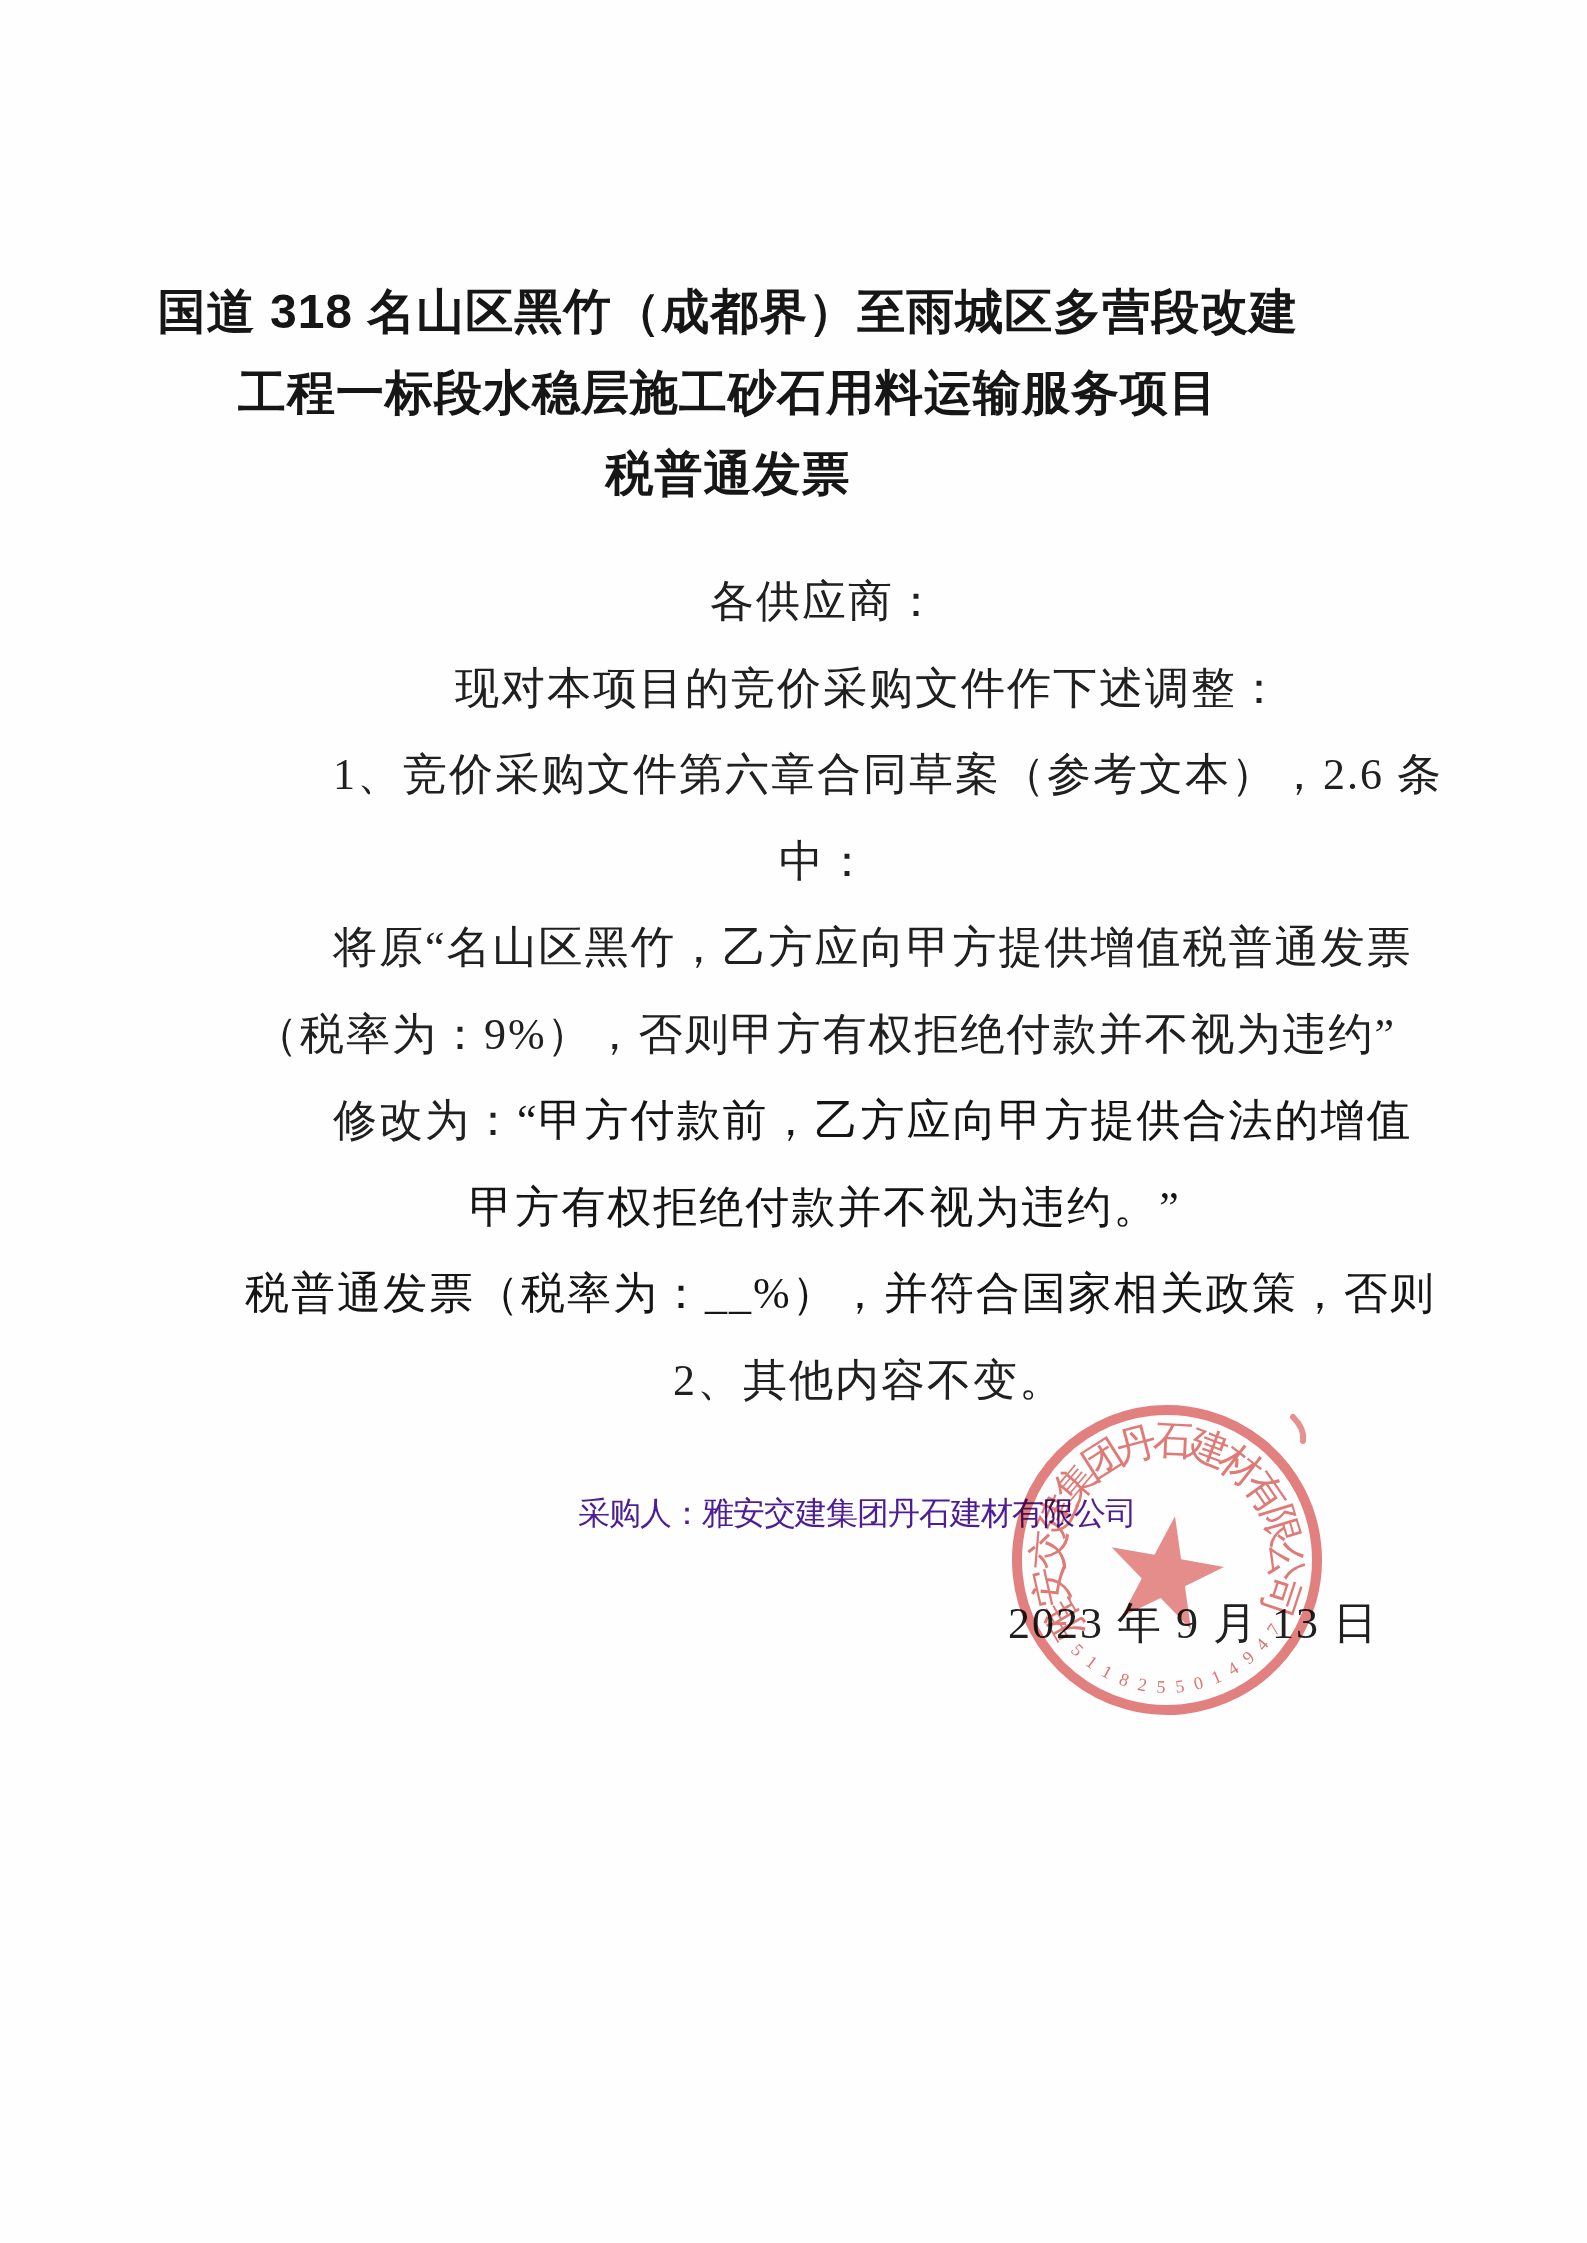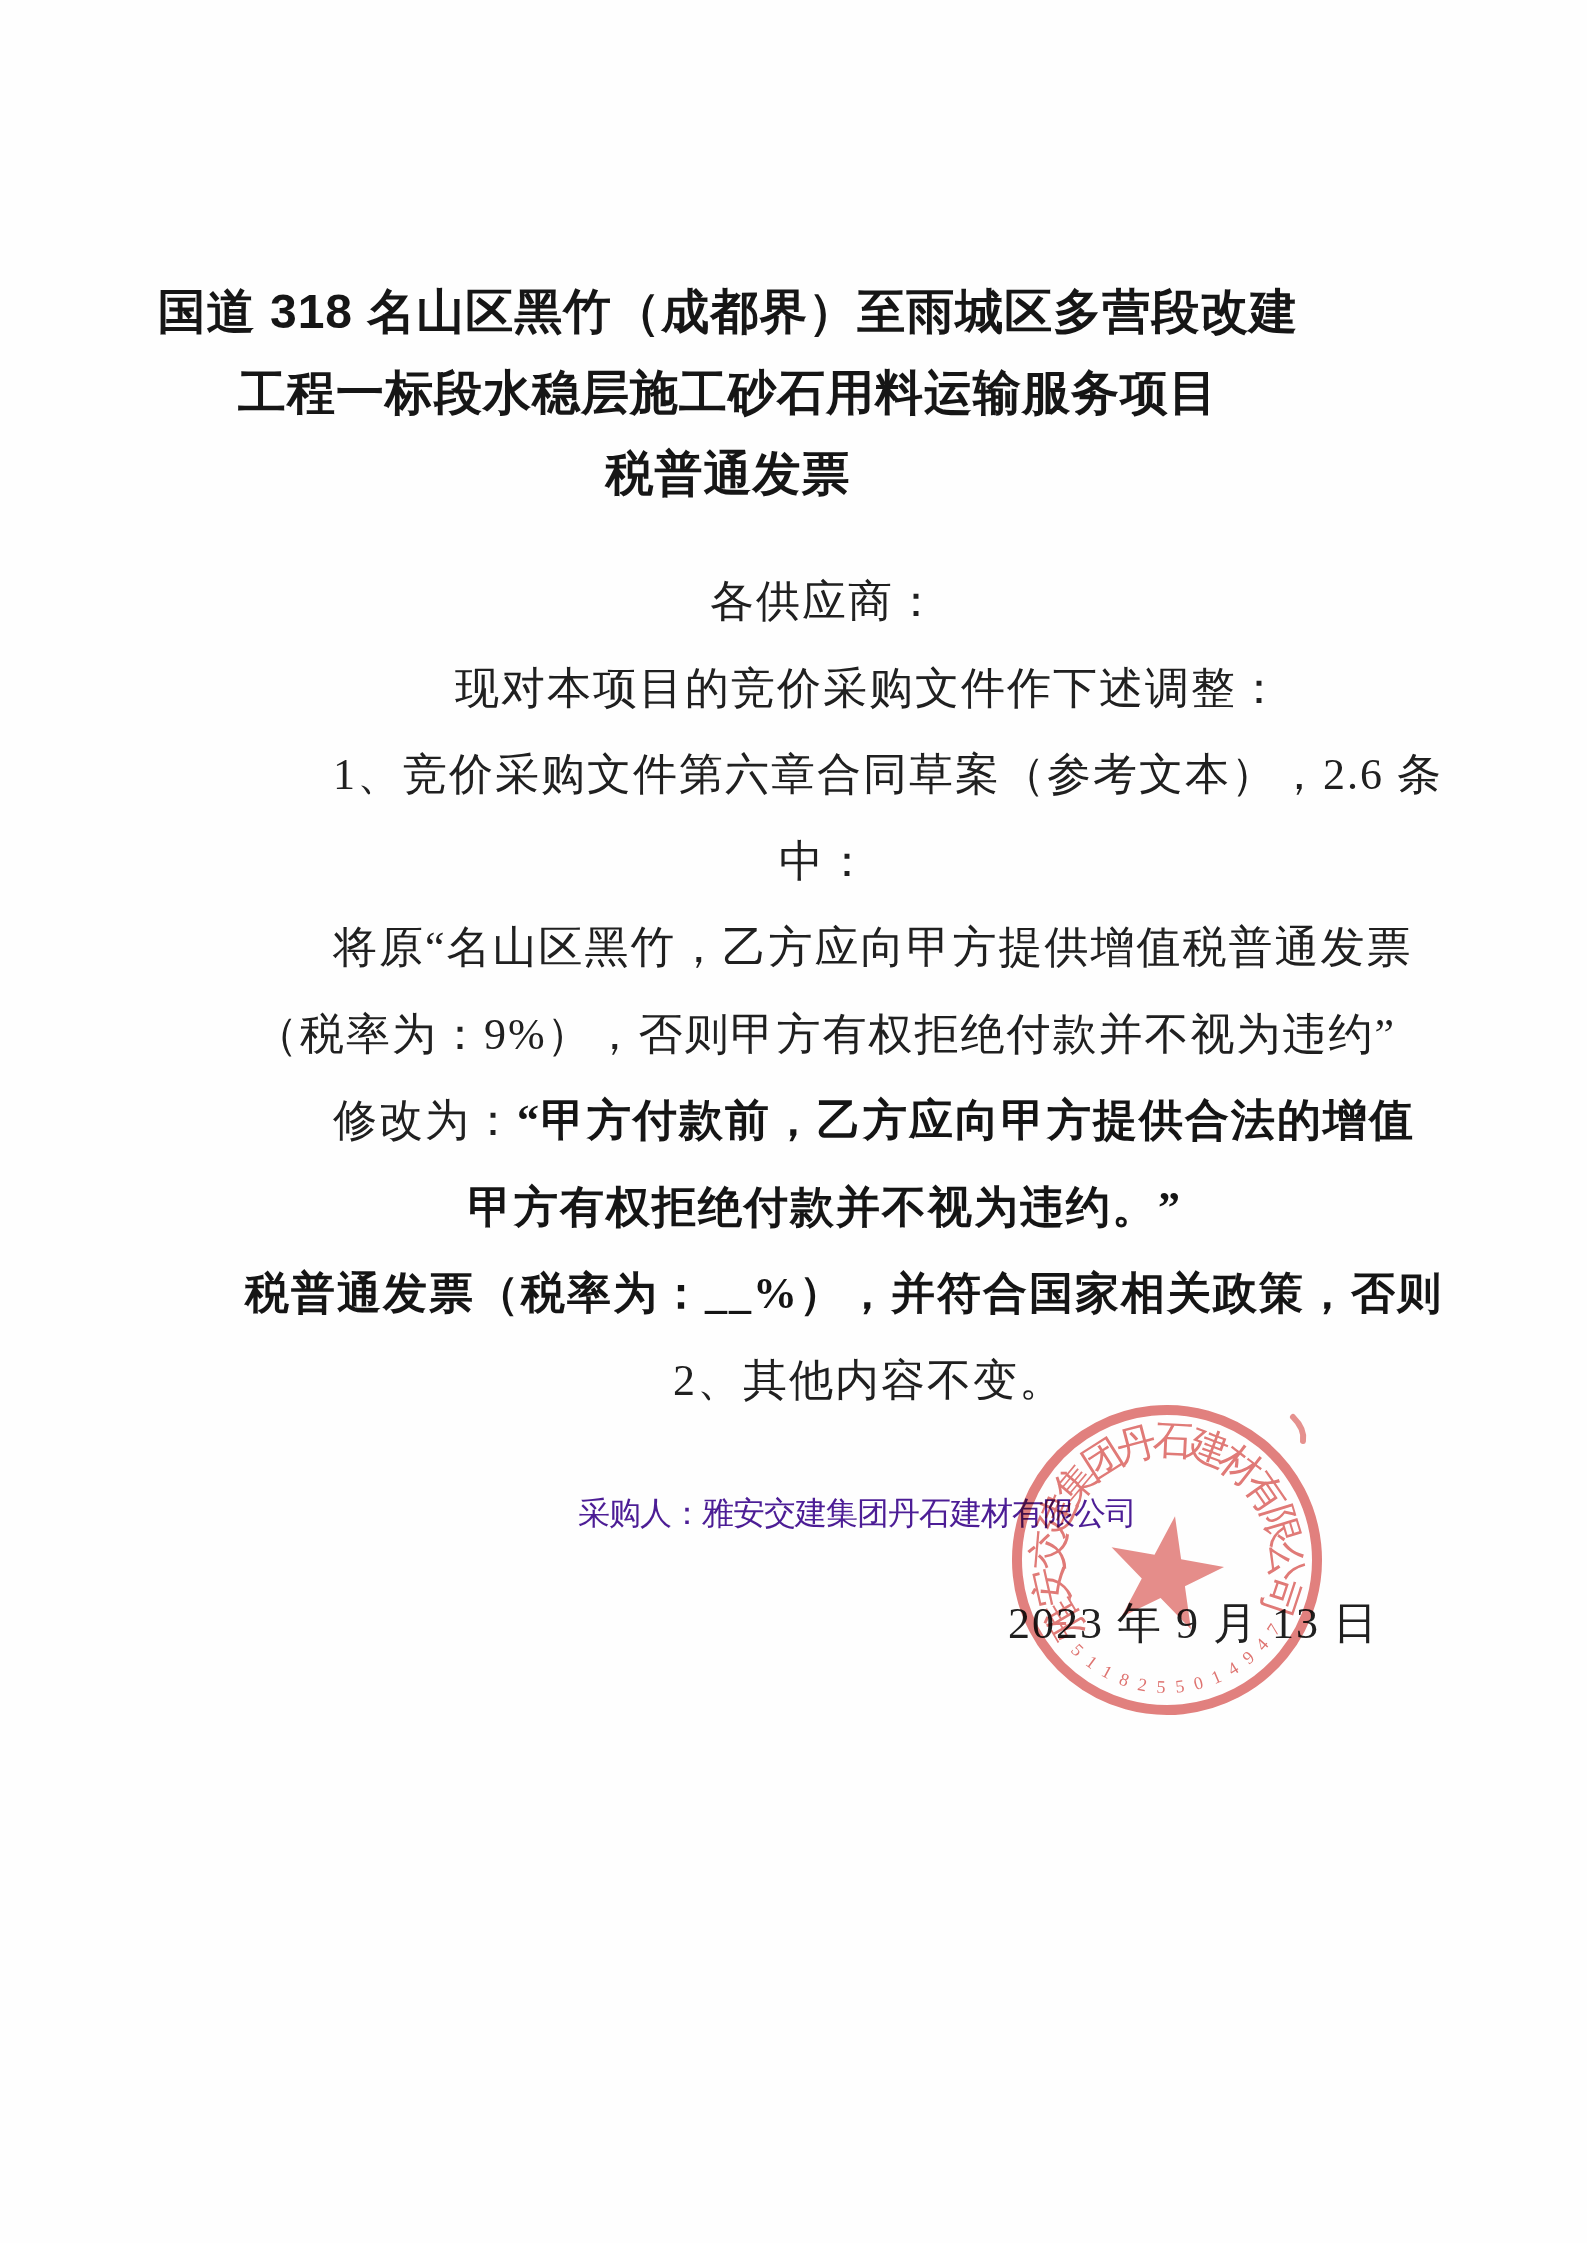--- a/index.html
+++ b/index.html
@@ -32,21 +32,21 @@
     top:559px;left:245px;width:1160px;text-align:center;
   }
   .body-line{
     font-size:44px;
     line-height:86.5px;
     letter-spacing:2px;
     white-space:nowrap;
     color:#202020;
   }
   .body-line.indent{padding-left:88px;}
-  .seg-b{font-weight:700;color:#151515;}
+  .seg-b{font-weight:400;color:#151515;}
   
   .purchaser-line{
     position:absolute;
     left:578px;top:1492px;
     font-size:32px;
     letter-spacing:-1px;
     white-space:nowrap;
     color:#4c1d95;
   }
   .date-line{

